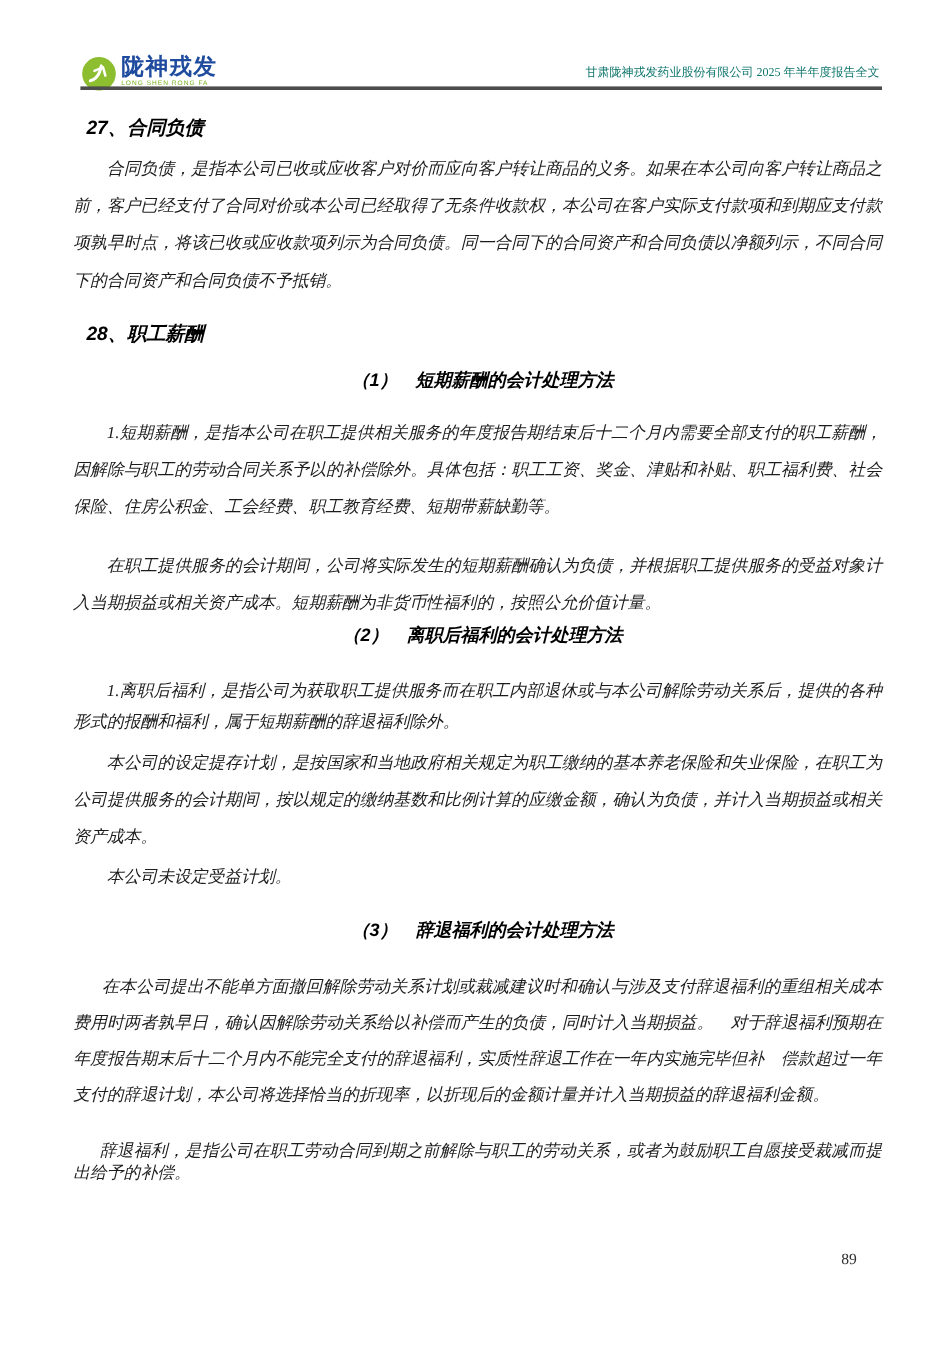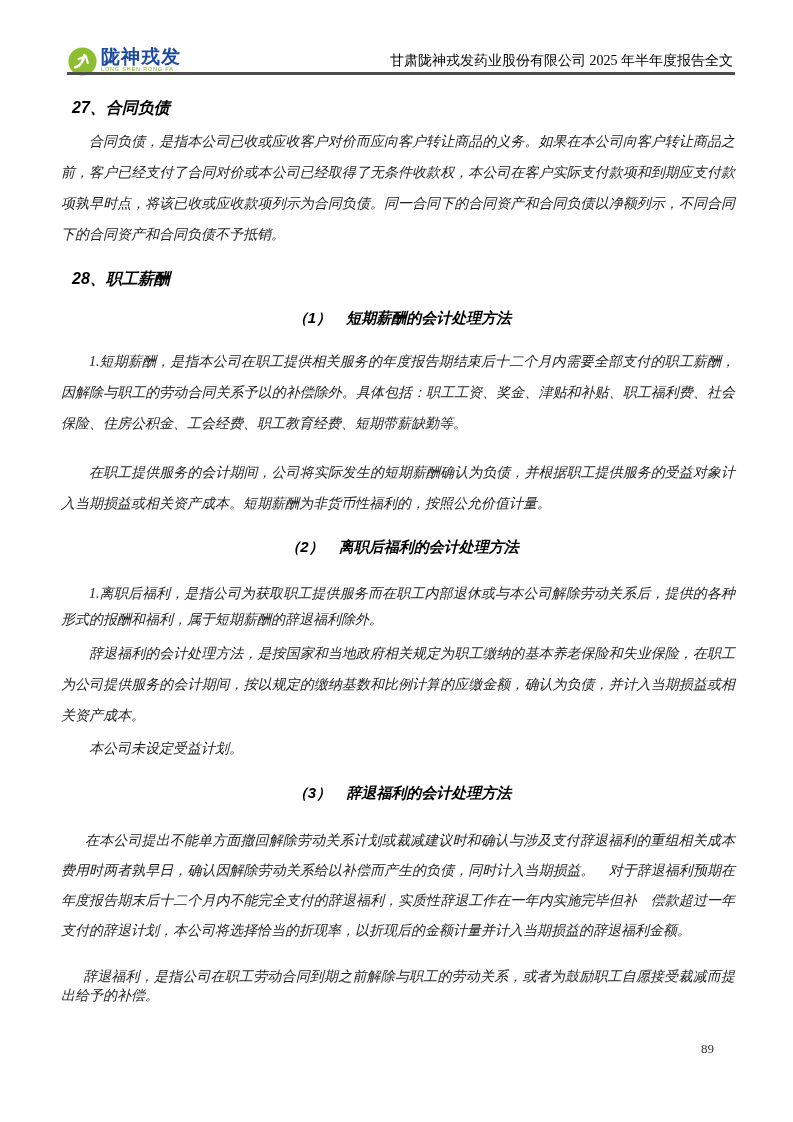--- a/index.html
+++ b/index.html
@@ -25,21 +25,21 @@
     color:#1e4b9e;letter-spacing:1px;
   }
   .logo-en{
     font-family:"Liberation Sans","DejaVu Sans",sans-serif;
     font-size:10px;line-height:10px;color:#76b21e;
     letter-spacing:1.5px;transform:scale(0.55);transform-origin:left top;
     margin-top:0px;white-space:nowrap;
   }
   .header-title{
     position:absolute;top:53px;right:60px;
-    font-size:14px;line-height:16px;color:#000000;
+    font-size:10px;line-height:16px;color:#0f766e;
     white-space:nowrap;
   }
   .header-rule{
     position:absolute;left:67px;top:72px;width:668px;height:3px;
     background:#4d4d4d;
   }
   
   .content{
     position:absolute;left:61px;top:97px;width:674px;font-style:italic;
   }
@@ -55,21 +55,21 @@
   }
   .para{
     font-size:14px;line-height:31px;margin:0;
     text-align:justify;text-indent:28px;color:#1c1c1c;
   }
   .b1{margin-top:7px;}
   .b2{margin-top:18px;}
   .b3{margin-top:17px;}
   .b4{margin-top:18px;}
   .b5{margin-top:18px;}
-  .b6{margin-top:17px;}
+  .b6{}
   .b7{margin-top:24px;line-height:26px;}
   .b8{margin-top:5px;}
   .b9{margin-top:2px;}
   .b10{margin-top:18px;}
   .b11{margin-top:21px;line-height:19px;text-indent:22px;}
   .b12{margin-top:23px;line-height:30px;text-indent:24px;}
   
   .page-number{
     position:absolute;left:701px;top:1041px;
     font-size:13px;color:#333;
@@ -101,21 +101,21 @@
     <p class="para b1">合同负债，是指本公司已收或应收客户对价而应向客户转让商品的义务。如果在本公司向客户转让商品之前，客户已经支付了合同对价或本公司已经取得了无条件收款权，本公司在客户实际支付款项和到期应支付款项孰早时点，将该已收或应收款项列示为合同负债。同一合同下的合同资产和合同负债以净额列示，不同合同下的合同资产和合同负债不予抵销。</p>
 
     <h1 class="h1 b2">28、职工薪酬</h1>
 
     <h2 class="h2 b3">（1）　短期薪酬的会计处理方法</h2>
     <p class="para b4">1.短期薪酬，是指本公司在职工提供相关服务的年度报告期结束后十二个月内需要全部支付的职工薪酬，因解除与职工的劳动合同关系予以的补偿除外。具体包括：职工工资、奖金、津贴和补贴、职工福利费、社会保险、住房公积金、工会经费、职工教育经费、短期带薪缺勤等。</p>
     <p class="para b5">在职工提供服务的会计期间，公司将实际发生的短期薪酬确认为负债，并根据职工提供服务的受益对象计入当期损益或相关资产成本。短期薪酬为非货币性福利的，按照公允价值计量。</p>
 
     <h2 class="h2 b6">（2）　离职后福利的会计处理方法</h2>
     <p class="para b7">1.离职后福利，是指公司为获取职工提供服务而在职工内部退休或与本公司解除劳动关系后，提供的各种形式的报酬和福利，属于短期薪酬的辞退福利除外。</p>
-    <p class="para b8">辞退福利的会计处理方法，是按国家和当地政府相关规定为职工缴纳的基本养老保险和失业保险，在职工为公司提供服务的会计期间，按以规定的缴纳基数和比例计算的应缴金额，确认为负债，并计入当期损益或相关资产成本。</p>
+    <p class="para b8">本公司的设定提存计划，是按国家和当地政府相关规定为职工缴纳的基本养老保险和失业保险，在职工为公司提供服务的会计期间，按以规定的缴纳基数和比例计算的应缴金额，确认为负债，并计入当期损益或相关资产成本。</p>
     <p class="para b9">本公司未设定受益计划。</p>
 
     <h2 class="h2 b10">（3）　辞退福利的会计处理方法</h2>
     <p class="para b12">在本公司提出不能单方面撤回解除劳动关系计划或裁减建议时和确认与涉及支付辞退福利的重组相关成本费用时两者孰早日，确认因解除劳动关系给以补偿而产生的负债，同时计入当期损益。　对于辞退福利预期在年度报告期末后十二个月内不能完全支付的辞退福利，实质性辞退工作在一年内实施完毕但补　偿款超过一年支付的辞退计划，本公司将选择恰当的折现率，以折现后的金额计量并计入当期损益的辞退福利金额。</p>
     <p class="para b11">辞退福利，是指公司在职工劳动合同到期之前解除与职工的劳动关系，或者为鼓励职工自愿接受裁减而提出给予的补偿。</p>
   </div>
 
   <div class="page-number">89</div>
 
 </div>

